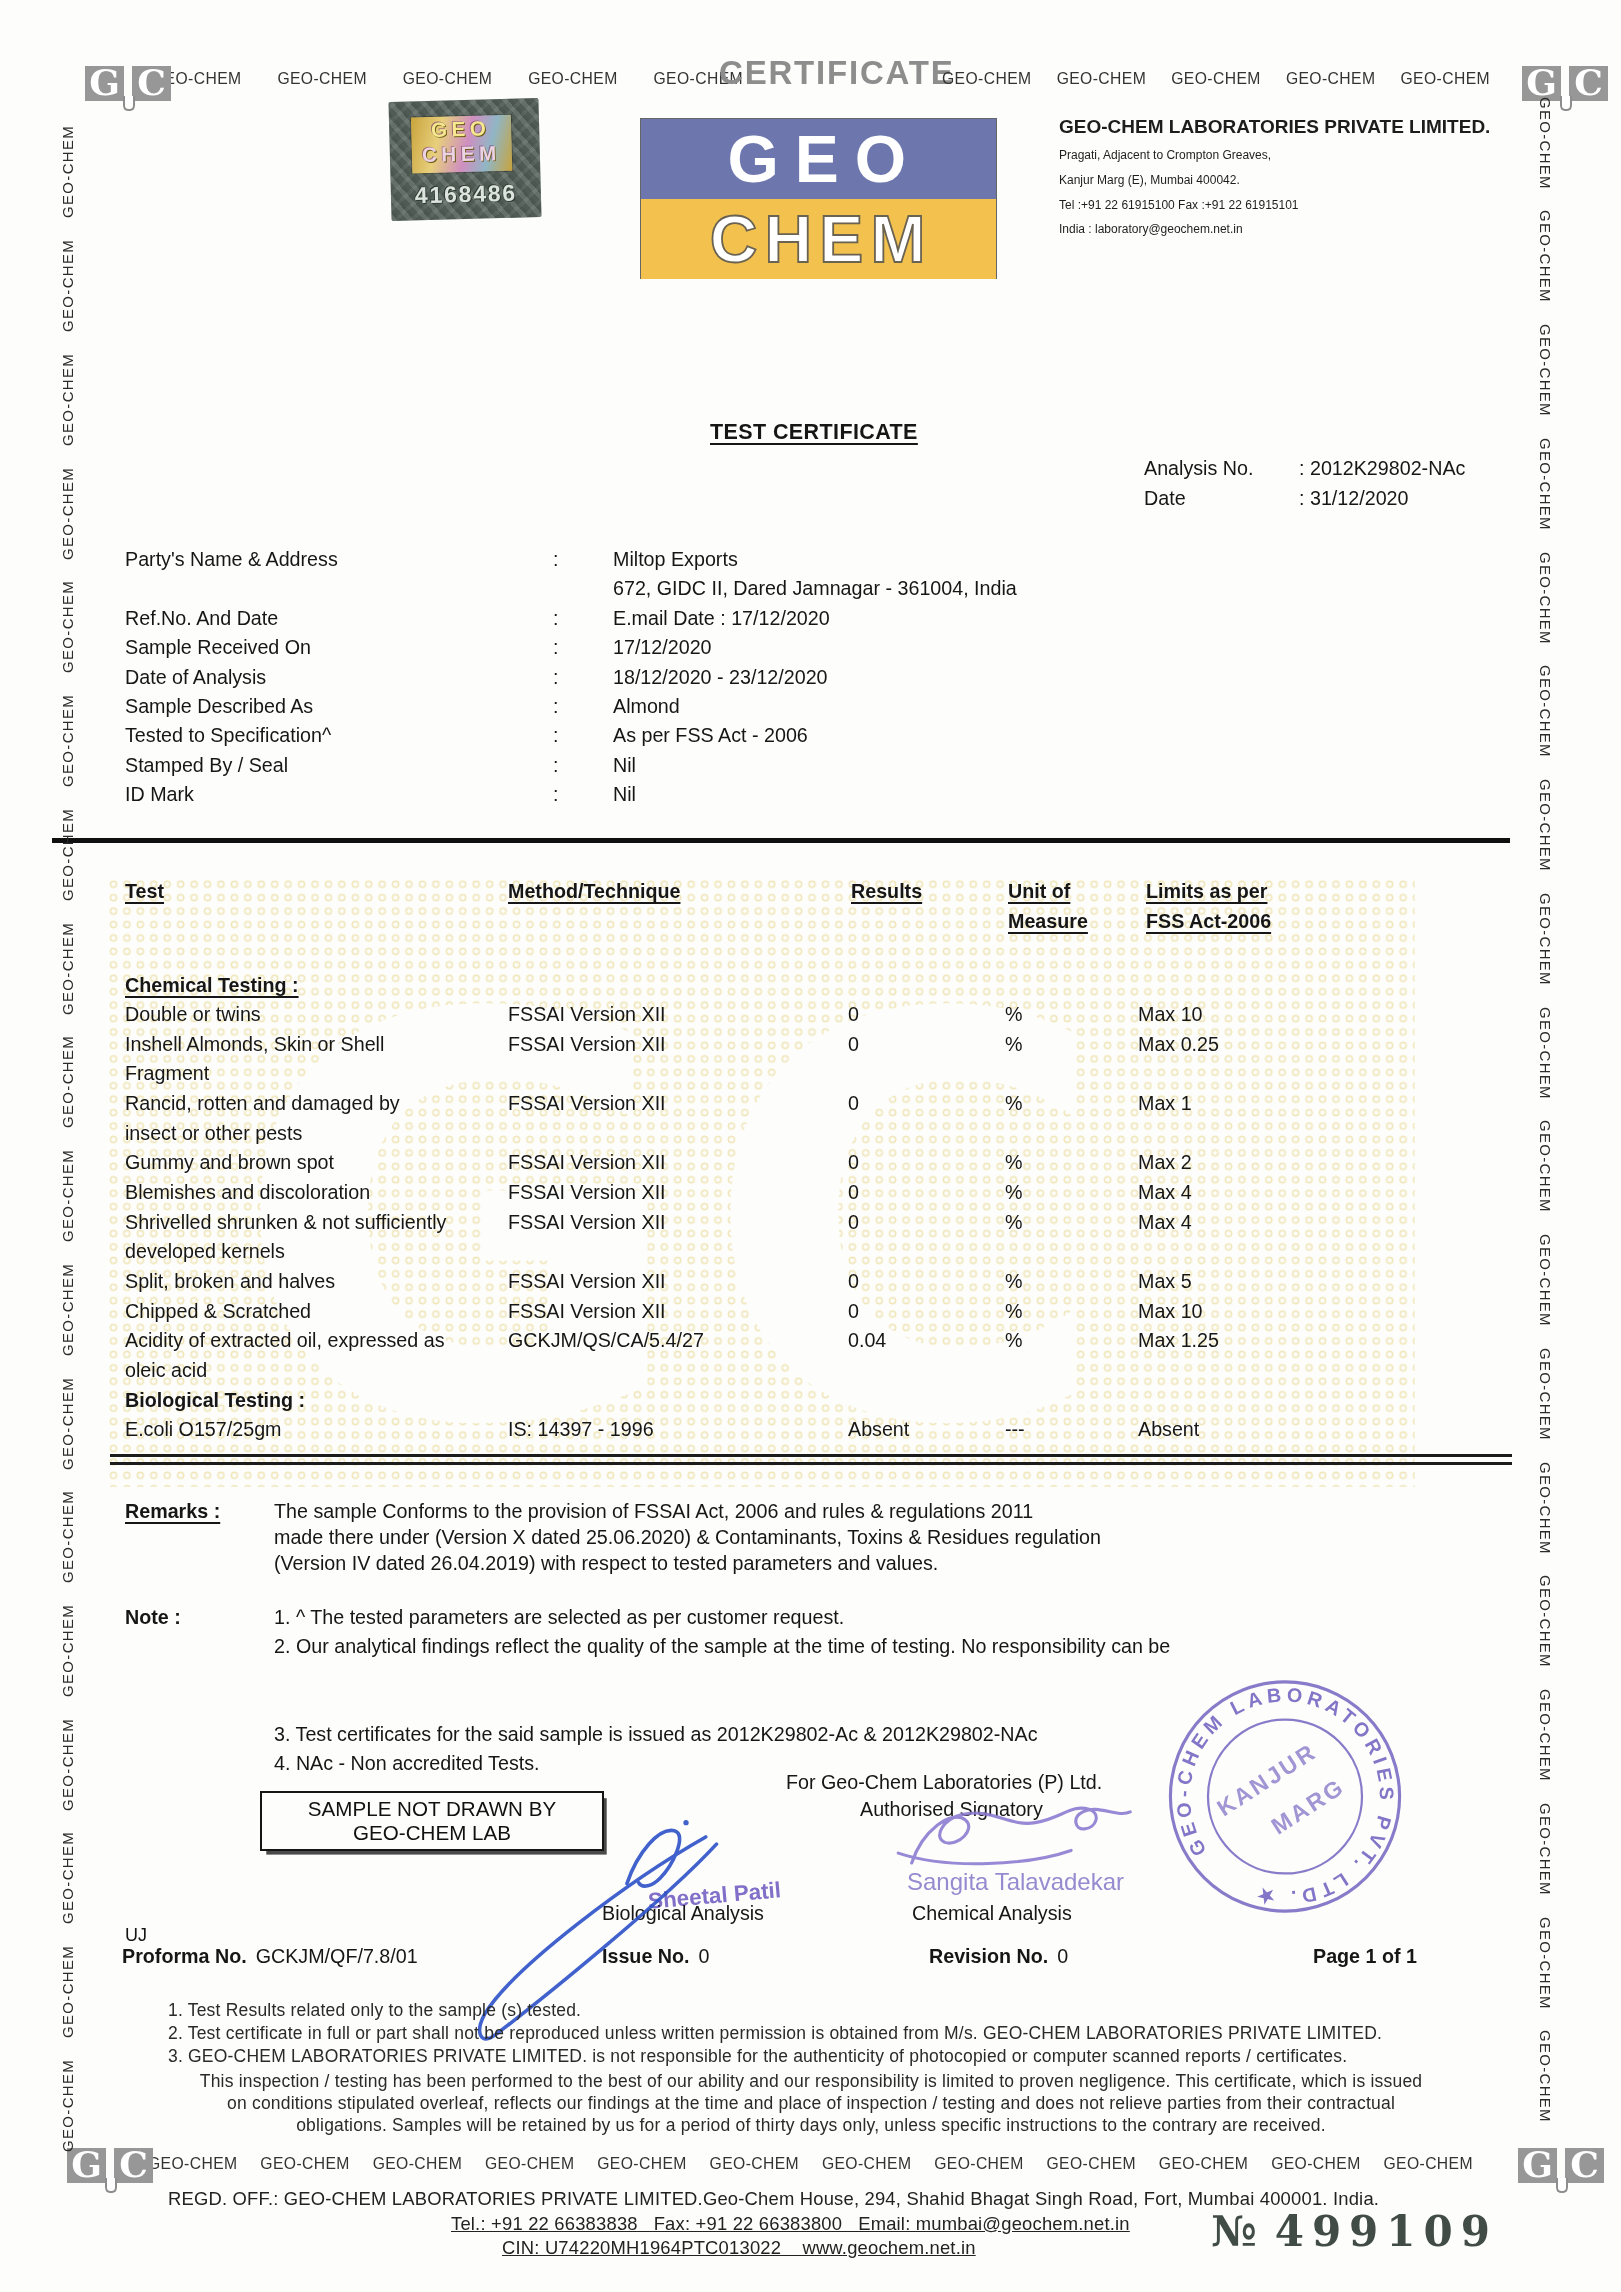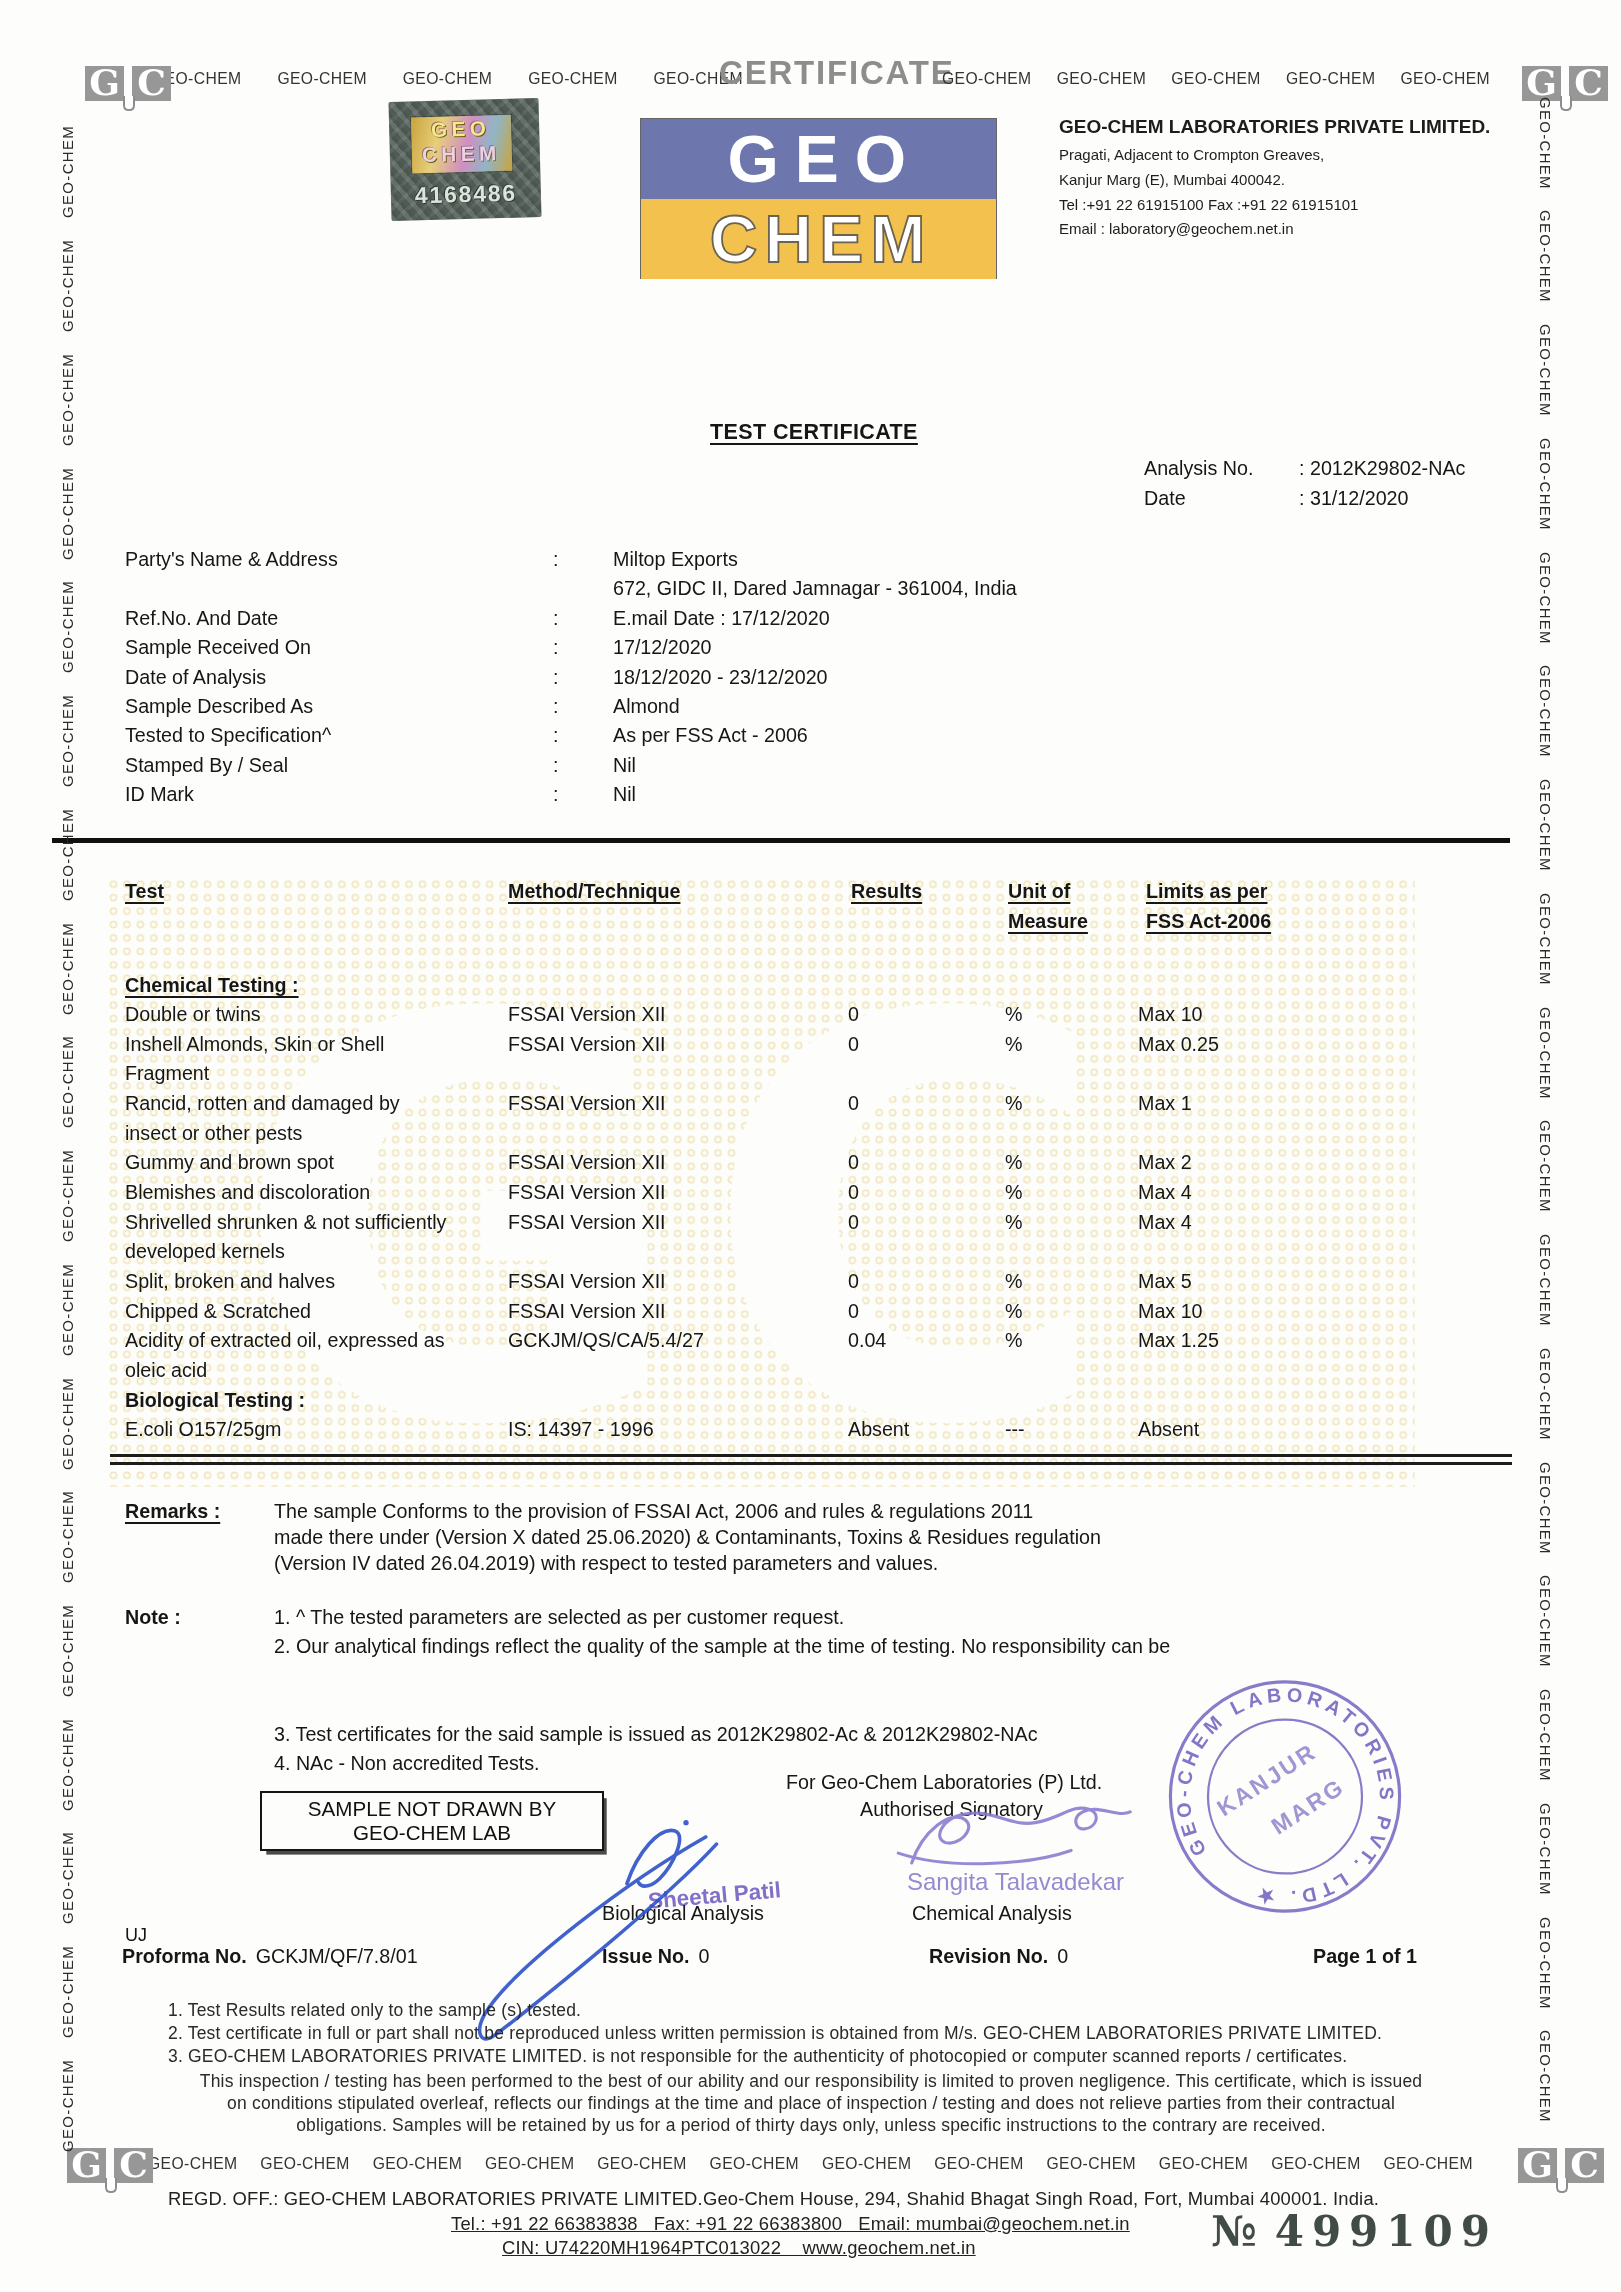--- a/index.html
+++ b/index.html
@@ -43,21 +43,21 @@
         text-shadow:0.9px 0.9px 0 #2e3a33,-0.9px -0.9px 0 #2e3a33;}
   
   .biglogo{position:absolute;left:640px;top:118px;width:355px;height:159px;border:0.9px solid #666;}
   .biglogo .half{height:80px;display:flex;align-items:center;justify-content:center;
                  font-weight:700;color:#fff;font-size:66px;}
   .biglogo .htop{background:#6d77ae;letter-spacing:16px;padding-left:12.5px;}
   .biglogo .hbot{background:#f3c24e;letter-spacing:7.2px;padding-left:5.4px;-webkit-text-stroke:1.8px #6b6352;}
   
   .company{position:absolute;left:1059px;top:116px;width:466px;}
   .company .cname{font-size:19px;font-weight:700;color:#1d1d1d;margin-bottom:5.4px;}
-  .company .cline{font-size:15px;color:#1e1e1e;line-height:24.6px;}
+  .company .cline{font-size:12px;color:#1e1e1e;line-height:24.6px;}
   .tagline{position:absolute;left:640px;top:296px;width:358px;text-align:center;}
   .tagline div{font-size:21.5px;line-height:26.4px;color:#1c1c1c;}
   
   .thickline{position:absolute;left:52px;top:838px;width:1458px;height:5.4px;background:#101010;}
   .dline{position:absolute;left:110px;width:1402px;height:2.7px;background:#1c1c1c;}
   
   .signbox{position:absolute;left:260px;top:1791px;width:340px;height:52px;border:2.7px solid #151515;
            box-shadow:4.5px 5.4px 0 -1.8px #4a4a4a;text-align:center;padding-top:3.6px;}
   .signbox div{font-size:20.6px;line-height:24px;color:#111;}
   .purplename{position:absolute;color:#7b68c6;font-weight:700;opacity:.95;}
@@ -113,21 +113,21 @@
     <div class="half htop">GEO</div>
     <div class="half hbot">CHEM</div>
   </div>
 
   <div class="company">
     <div class="cname">GEO-CHEM LABORATORIES PRIVATE LIMITED.</div>
     <div id="company-lines">
         <div class="cline">Pragati, Adjacent to Crompton Greaves,</div>
         <div class="cline">Kanjur Marg (E), Mumbai 400042.</div>
         <div class="cline">Tel :+91 22 61915100 Fax :+91 22 61915101</div>
-        <div class="cline">Email : laboratory@geochem.net.in</div>
+        <div class="cline">India : laboratory@geochem.net.in</div>
       </div>
   </div>
 
 
   <div class="cell bold u" style="left:710px;top:421px;font-size:21.5px;letter-spacing:0.4px;">TEST CERTIFICATE</div>
   <div class="cell" style="left:1144px;top:457px;">Analysis No.</div>
   <div class="cell" style="left:1299px;top:457px;">: 2012K29802-NAc</div>
   <div class="cell" style="left:1144px;top:487px;">Date</div>
   <div class="cell" style="left:1299px;top:487px;">: 31/12/2020</div>
 

